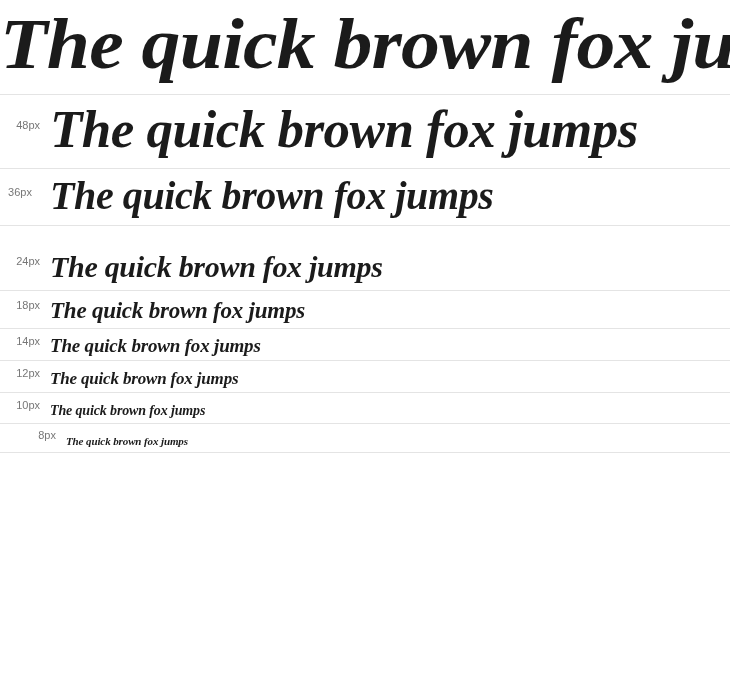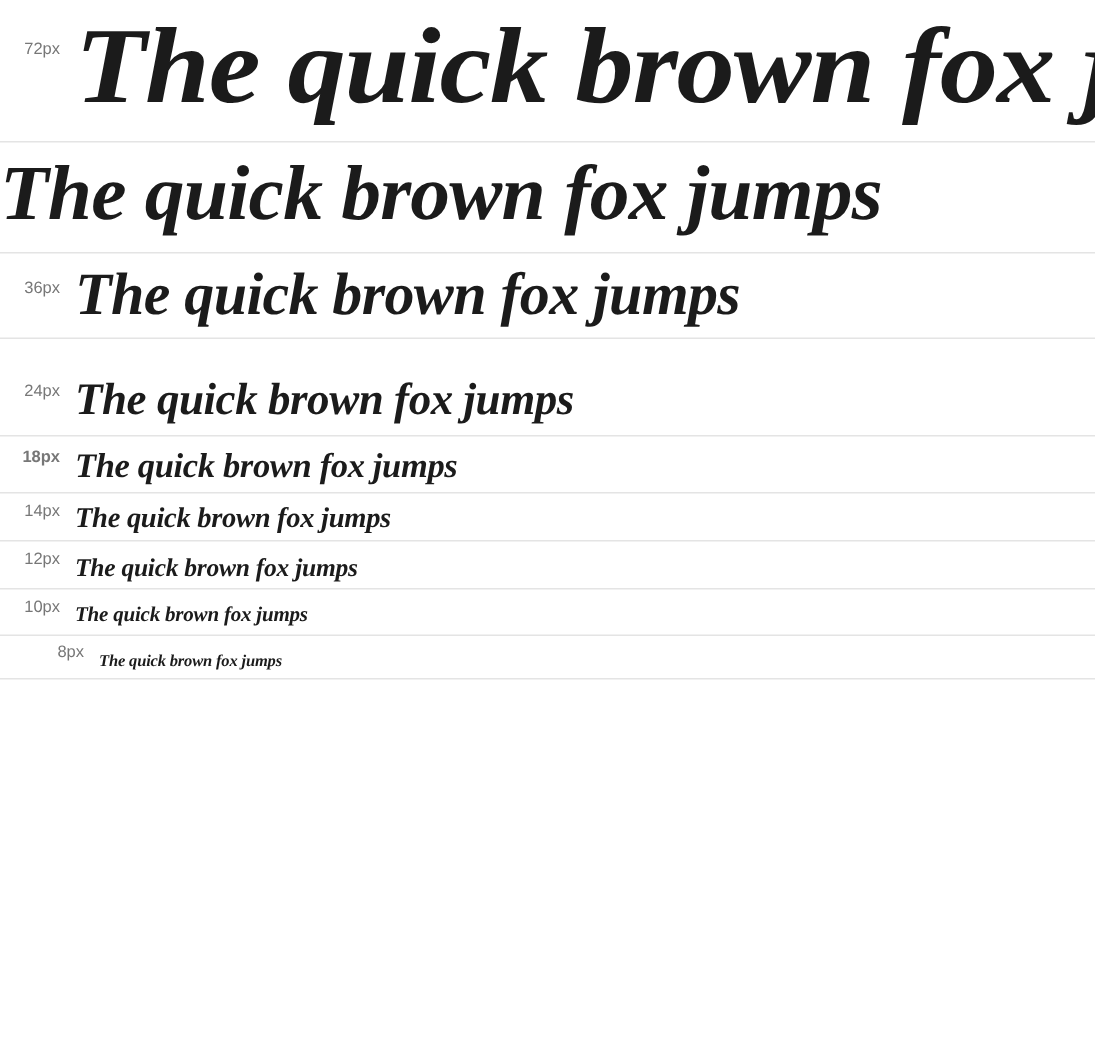--- a/index.html
+++ b/index.html
@@ -61,29 +61,29 @@
   
   .row-72 { height: 95px; }
   .row-72 .size-label { padding-bottom: 55px; }
   .row-72 .sample { font-size: 72px; padding-bottom: 14px; transform: scaleX(1.08); }
 
   .row-48 { height: 74px; }
   .row-48 .size-label { padding-bottom: 37px; }
   .row-48 .sample { font-size: 52px; padding-bottom: 12px; transform: scaleX(1.02); }
 
   .row-36 { height: 57px; }
-  .row-36 .size-label { padding-bottom: 27px; }
+  .row-36 .size-label { padding-bottom: 27px; text-align: center; }
   .row-36 .sample { font-size: 40px; padding-bottom: 9px; transform: scaleX(1.0); }
 
   .row-24 { height: 49px; margin-top: 16px; }
   .row-24 .size-label { padding-bottom: 23px; }
   .row-24 .sample { font-size: 30px; padding-bottom: 8px; }
 
   .row-18 { height: 38px; }
-  .row-18 .size-label { padding-bottom: 17px; font-weight: bold; }
+  .row-18 .size-label { padding-bottom: 17px; }
   .row-18 .sample { font-size: 23px; padding-bottom: 6px; }
 
   .row-14 { height: 32px; }
   .row-14 .size-label { padding-bottom: 13px; }
   .row-14 .sample { font-size: 19px; padding-bottom: 5px; }
 
   .row-12 { height: 32px; }
   .row-12 .size-label { padding-bottom: 13px; }
   .row-12 .sample { font-size: 17px; padding-bottom: 5px; }
 
@@ -99,25 +99,25 @@
     width: 730px;
     background: #ffffff;
   }
 </style>
 </head>
 <body>
 
 <div class="specimen">
 
   <div class="size-row row-72">
-    <div class="size-label">72px</div>
     <div class="sample">The quick brown fox jumps</div>
   </div>
 
   <div class="size-row row-48">
+    <div class="size-label">48px</div>
     <div class="sample">The quick brown fox jumps</div>
   </div>
 
   <div class="size-row row-36">
     <div class="size-label">36px</div>
     <div class="sample">The quick brown fox jumps</div>
   </div>
 
   <div class="size-row row-24">
     <div class="size-label">24px</div>

